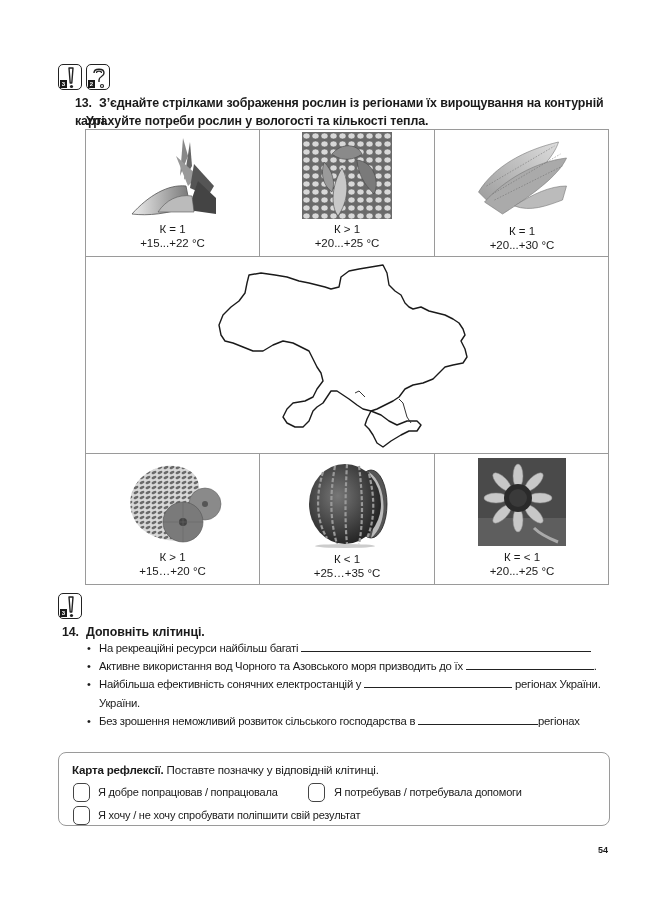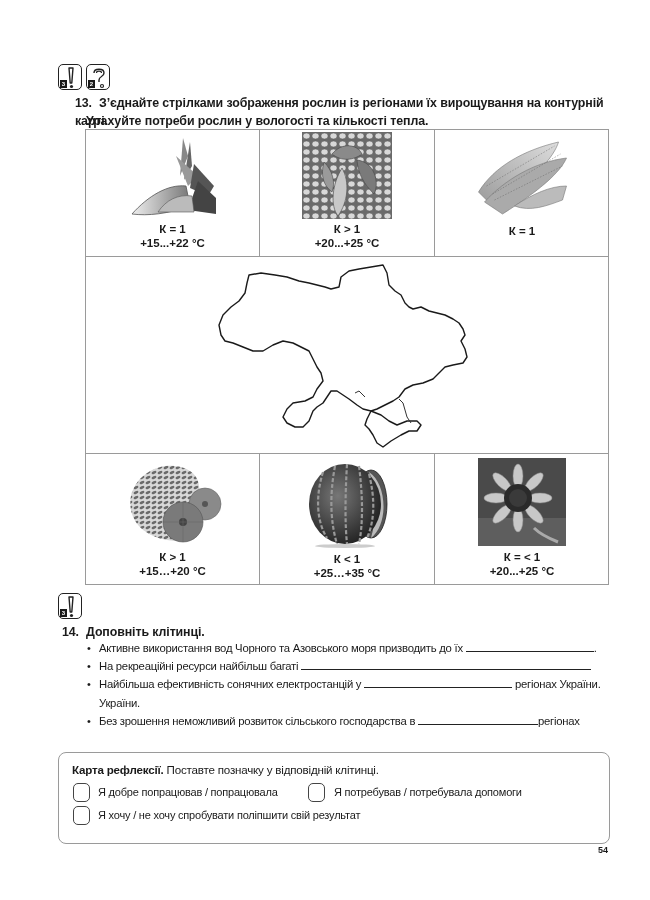--- a/index.html
+++ b/index.html
@@ -9,32 +9,32 @@
   
   .task-icon { position: absolute; width: 24px; height: 26px; border: 1.6px solid #222; border-radius: 5px; background: #fff; }
   .task-icon .num { position: absolute; left: 1px; bottom: 1px; width: 7px; height: 8px; background: #1a1a1a; color: #fff; font-size: 6px; line-height: 8px; text-align: center; font-weight: bold; }
   .task-icon svg { position: absolute; left: 0; top: 0; }
 
   .task-title { position: absolute; font-weight: bold; font-size: 12.4px; letter-spacing: -0.1px; line-height: 18px; }
   .task-title .n { display: inline-block; width: 24px; }
 
   
   .grid { position: absolute; left: 85px; top: 129px; width: 524px; height: 456px; border: 1px solid #9a9a9a; }
-  .cell { position: absolute; border-right: 1px solid #9a9a9a; border-bottom: 1px solid #9a9a9a; font-weight: bold; }
+  .cell { position: absolute; border-right: 1px solid #9a9a9a; border-bottom: 1px solid #9a9a9a; }
   .cell .pic { position: absolute; left: 50%; transform: translateX(-50%); }
   .cell .k { position: absolute; left: 0; width: 100%; text-align: center; font-size: 11.5px; line-height: 14px; color: #1a1a1a; }
 
   
   .bullets { position: absolute; left: 85px; top: 639px; width: 528px; font-size: 11.3px; line-height: 18.2px; letter-spacing: -0.25px; }
   .bullets .row { position: relative; padding-left: 14px; white-space: nowrap; }
   .bullets .row::before { content: "•"; position: absolute; left: 2px; top: 0; font-size: 11px; }
   .blank { display: inline-block; border-bottom: 1px solid #222; height: 12px; vertical-align: baseline; }
 
   
-  .reflect { position: absolute; left: 58px; top: 752px; width: 552px; height: 92px; border: 1.3px solid #9a9a9a; border-radius: 8px; }
+  .reflect { position: absolute; left: 58px; top: 752px; width: 552px; height: 74px; border: 1.3px solid #9a9a9a; border-radius: 8px; }
   .reflect .head { position: absolute; left: 13px; top: 10px; font-size: 11.6px; letter-spacing: -0.2px; }
   .reflect .head b { font-weight: bold; }
   .cb { position: absolute; width: 17px; height: 19px; border: 1.3px solid #444; border-radius: 5px; background: #fff; }
   .cb-label { position: absolute; font-size: 11px; letter-spacing: -0.2px; line-height: 19px; }
 
   .page-num { position: absolute; left: 598px; top: 845px; font-size: 9px; font-weight: bold; }
 </style>
 </head>
 <body>
 
@@ -106,20 +106,21 @@
             <stop offset="0" stop-color="#999"></stop>
             <stop offset="1" stop-color="#ddd"></stop>
           </linearGradient>
         </defs>
       <path d="M4 56 C20 30, 50 14, 84 6 C80 20, 60 44, 20 72 Z" fill="url(#lg3)" stroke="#777" stroke-width="0.6"></path>
       <path d="M10 66 C30 44, 60 26, 92 22 C86 36, 66 54, 28 78 Z" fill="#aaa" stroke="#777" stroke-width="0.6"></path>
       <path d="M40 70 C58 58, 76 50, 92 50 L88 64 C72 70, 56 76, 40 70 Z" fill="#bbb" stroke="#777" stroke-width="0.6"></path>
       <path d="M12 50 L80 10 M18 58 L86 18 M20 64 L88 30" stroke="#666" stroke-width="0.5" stroke-dasharray="1.5 1.5"></path>
     </svg>
     <div class="k" style="top:94px;">К = 1</div>
+    <div class="k" style="top:108px;">+20...+30 °С</div>
   </div>
 
   <div class="cell" style="left:0; top:127px; width:523px; height:197px; border-right:none;">
     <svg style="position:absolute; left:127px; top:6px;" width="260" height="186" viewBox="0 0 260 186">
       <path d="M36 12 L48 10 L62 12 L74 14 L86 18 L96 20 L104 22 L112 24 L118 26 L126 24 L128 14 L136 8 L146 6 L158 4 L170 2 L174 10 L176 22 L182 28 L188 32 L192 40 L196 44 L200 46 L208 44 L216 48 L224 50 L232 52 L240 56 L246 60 L250 66 L252 72 L248 78 L252 86 L254 94 L250 100 L240 102 L232 104 L226 110 L220 116 L210 120 L200 122 L192 126 L186 134 L180 138 L172 142 L164 146 L158 148 L150 146 L144 142 L136 136 L130 132 L124 128 L118 128 L114 134 L110 140 L104 144 L100 148 L96 158 L90 164 L82 164 L74 160 L70 154 L74 146 L80 140 L92 138 L100 134 L104 126 L110 118 L108 110 L104 104 L100 96 L96 88 L88 84 L80 80 L70 78 L60 82 L50 88 L40 88 L30 84 L20 80 L12 78 L8 72 L6 62 L10 52 L18 44 L26 38 L32 30 L34 20 Z" fill="#fff" stroke="#1a1a1a" stroke-width="1.4" stroke-linejoin="round"></path>
       <path d="M158 148 L168 152 L176 158 L184 162 L194 158 L204 158 L208 162 L204 168 L196 168 L188 172 L178 178 L170 184 L164 180 L160 172 L156 166 L152 162 L154 156 Z" fill="#fff" stroke="#1a1a1a" stroke-width="1.4" stroke-linejoin="round"></path>
       <path d="M142 130 L146 128 L152 134 M186 136 L190 140 L194 154 L198 160" fill="none" stroke="#333" stroke-width="1"></path>
     </svg>
   </div>
 
@@ -190,26 +191,26 @@
   </svg>
   <span class="num">3</span>
 </div>
 
 <div class="task-title" style="left:62px; top:623px;">
   <span class="n">14.</span><span>Доповніть клітинці.</span>
 </div>
 
 <div class="bullets">
   <div class="row">
+    <span>На рекреаційні ресурси найбільш багаті</span>
+    <span class="blank" style="width:290px;"></span><span></span>
+  </div>
+  <div class="row">
     <span>Активне використання вод Чорного та Азовського моря призводить до їх</span>
     <span class="blank" style="width:128px;"></span><span>.</span>
-  </div>
-  <div class="row">
-    <span>На рекреаційні ресурси найбільш багаті</span>
-    <span class="blank" style="width:290px;"></span><span></span>
   </div>
   <div class="row">
     <span>Найбільша ефективність сонячних електростанцій у</span>
     <span class="blank" style="width:148px;"></span>
     <span>регіонах України.</span>
   </div>
   <div class="row no-bullet" style="padding-left:14px;">
     <span>України.</span>
   </div>
   <div class="row">

